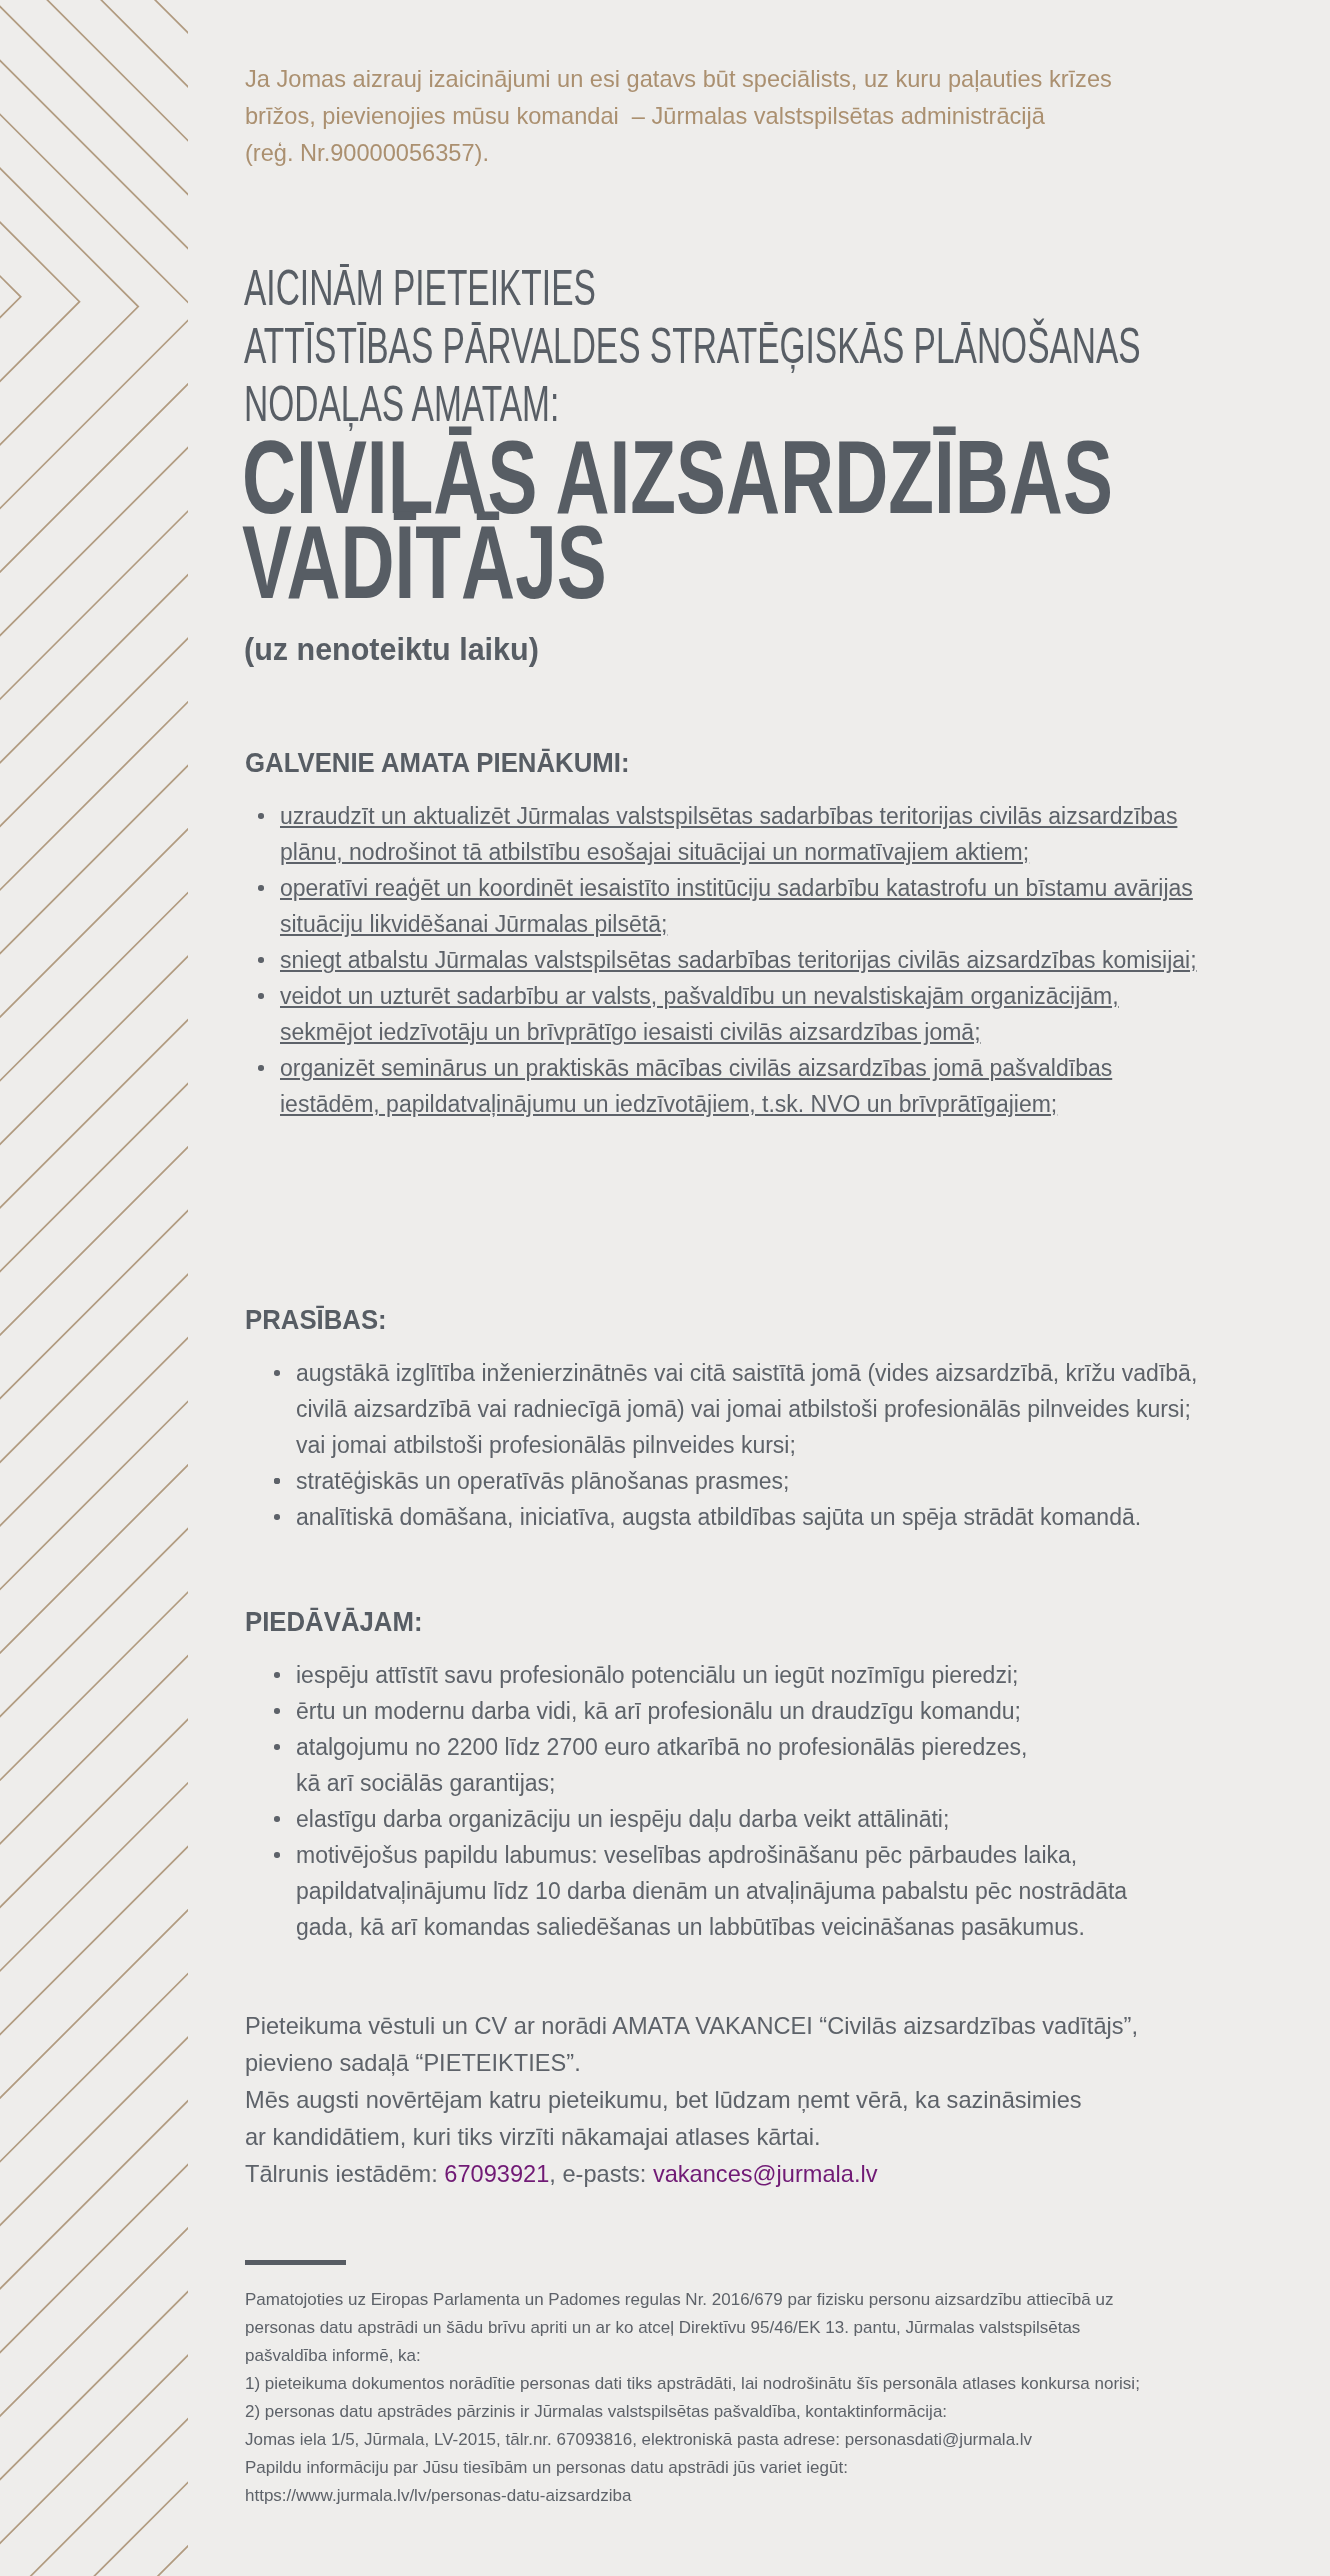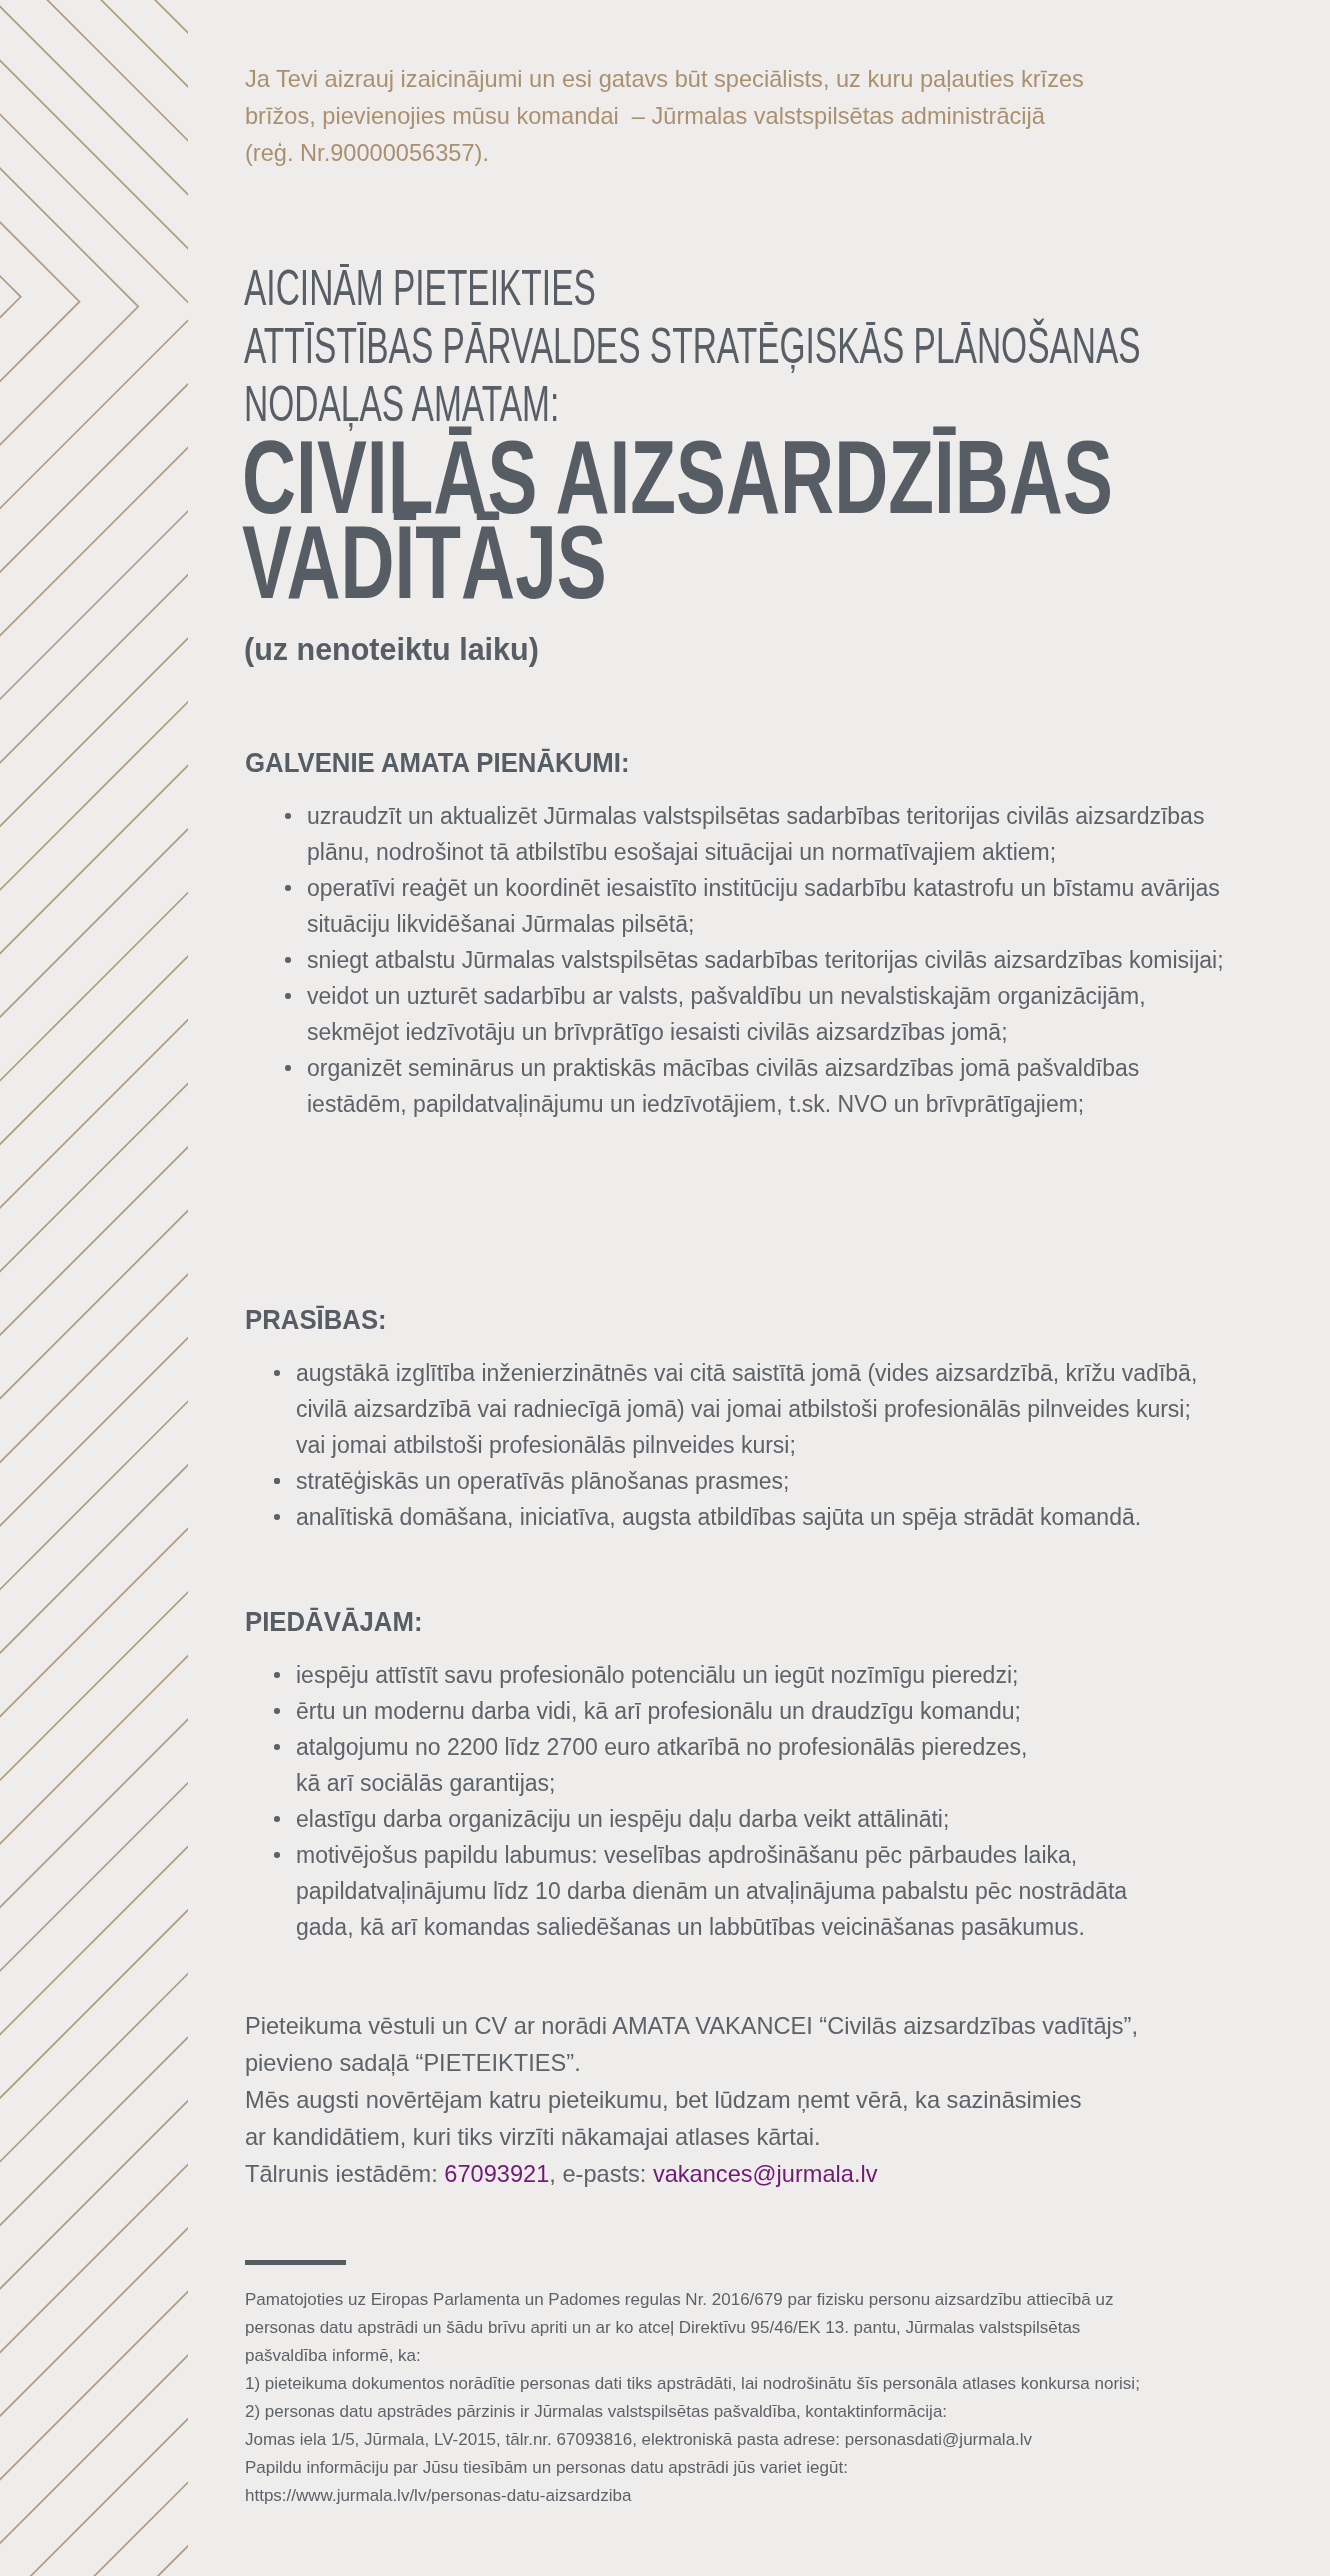--- a/index.html
+++ b/index.html
@@ -44,21 +44,21 @@
     transform: scaleX(0.92); transform-origin: left top;
     white-space: nowrap;
   }
   .h-duties { left: 245px; top: 747px; }
   .h-req    { left: 245px; top: 1304px; }
   .h-offer  { left: 245px; top: 1606px; }
   ul.bullets {
     list-style: none; margin: 0; padding: 0;
     font-size: 23px; line-height: 36px; color: #5d6269;
   }
-  .l-duties { left: 284px; top: 798px; }
+  .l-duties { left: 257px; top: 798px; text-decoration: underline; }
   .l-req    { left: 273px; top: 1355px; }
   .l-offer  { left: 273px; top: 1657px; }
   ul.bullets li { position: relative; padding-left: 23px; }
   ul.bullets .dot {
     position: absolute; left: 1.4px; top: 15.2px;
     width: 5.5px; height: 5.5px; border-radius: 50%;
     background: #5d6269;
   }
   ul.bullets .btext { white-space: pre-line; }
   .closing {
@@ -119,21 +119,21 @@
       <path d="M 1705 -630 L 3005 670 L -1295 4970"></path>
       <path d="M 1790 -623 L 3090 677 L -1210 4977"></path>
       <path d="M 1875 -616 L 3175 684 L -1125 4984"></path>
       <path d="M 1960 -609 L 3260 691 L -1040 4991"></path>
       <path d="M 2045 -602 L 3345 698 L -955 4998"></path>
       <path d="M 2130 -595 L 3430 705 L -870 5005"></path>
       <path d="M 2215 -588 L 3515 712 L -785 5012"></path>
     </g>
 </svg>
 
-<div class="block intro">Ja Tevi aizrauj izaicinājumi un esi gatavs būt speciālists, uz kuru paļauties krīzes
+<div class="block intro">Ja Jomas aizrauj izaicinājumi un esi gatavs būt speciālists, uz kuru paļauties krīzes
 brīžos, pievienojies mūsu komandai  – Jūrmalas valstspilsētas administrācijā
 (reģ. Nr.90000056357).</div>
 
 <div class="block invitation">
   <div>AICINĀM PIETEIKTIES</div>
   <div>ATTĪSTĪBAS PĀRVALDES STRATĒĢISKĀS PLĀNOŠANAS</div>
   <div>NODAĻAS AMATAM:</div>
 </div>
 
 <div class="block big-title">

